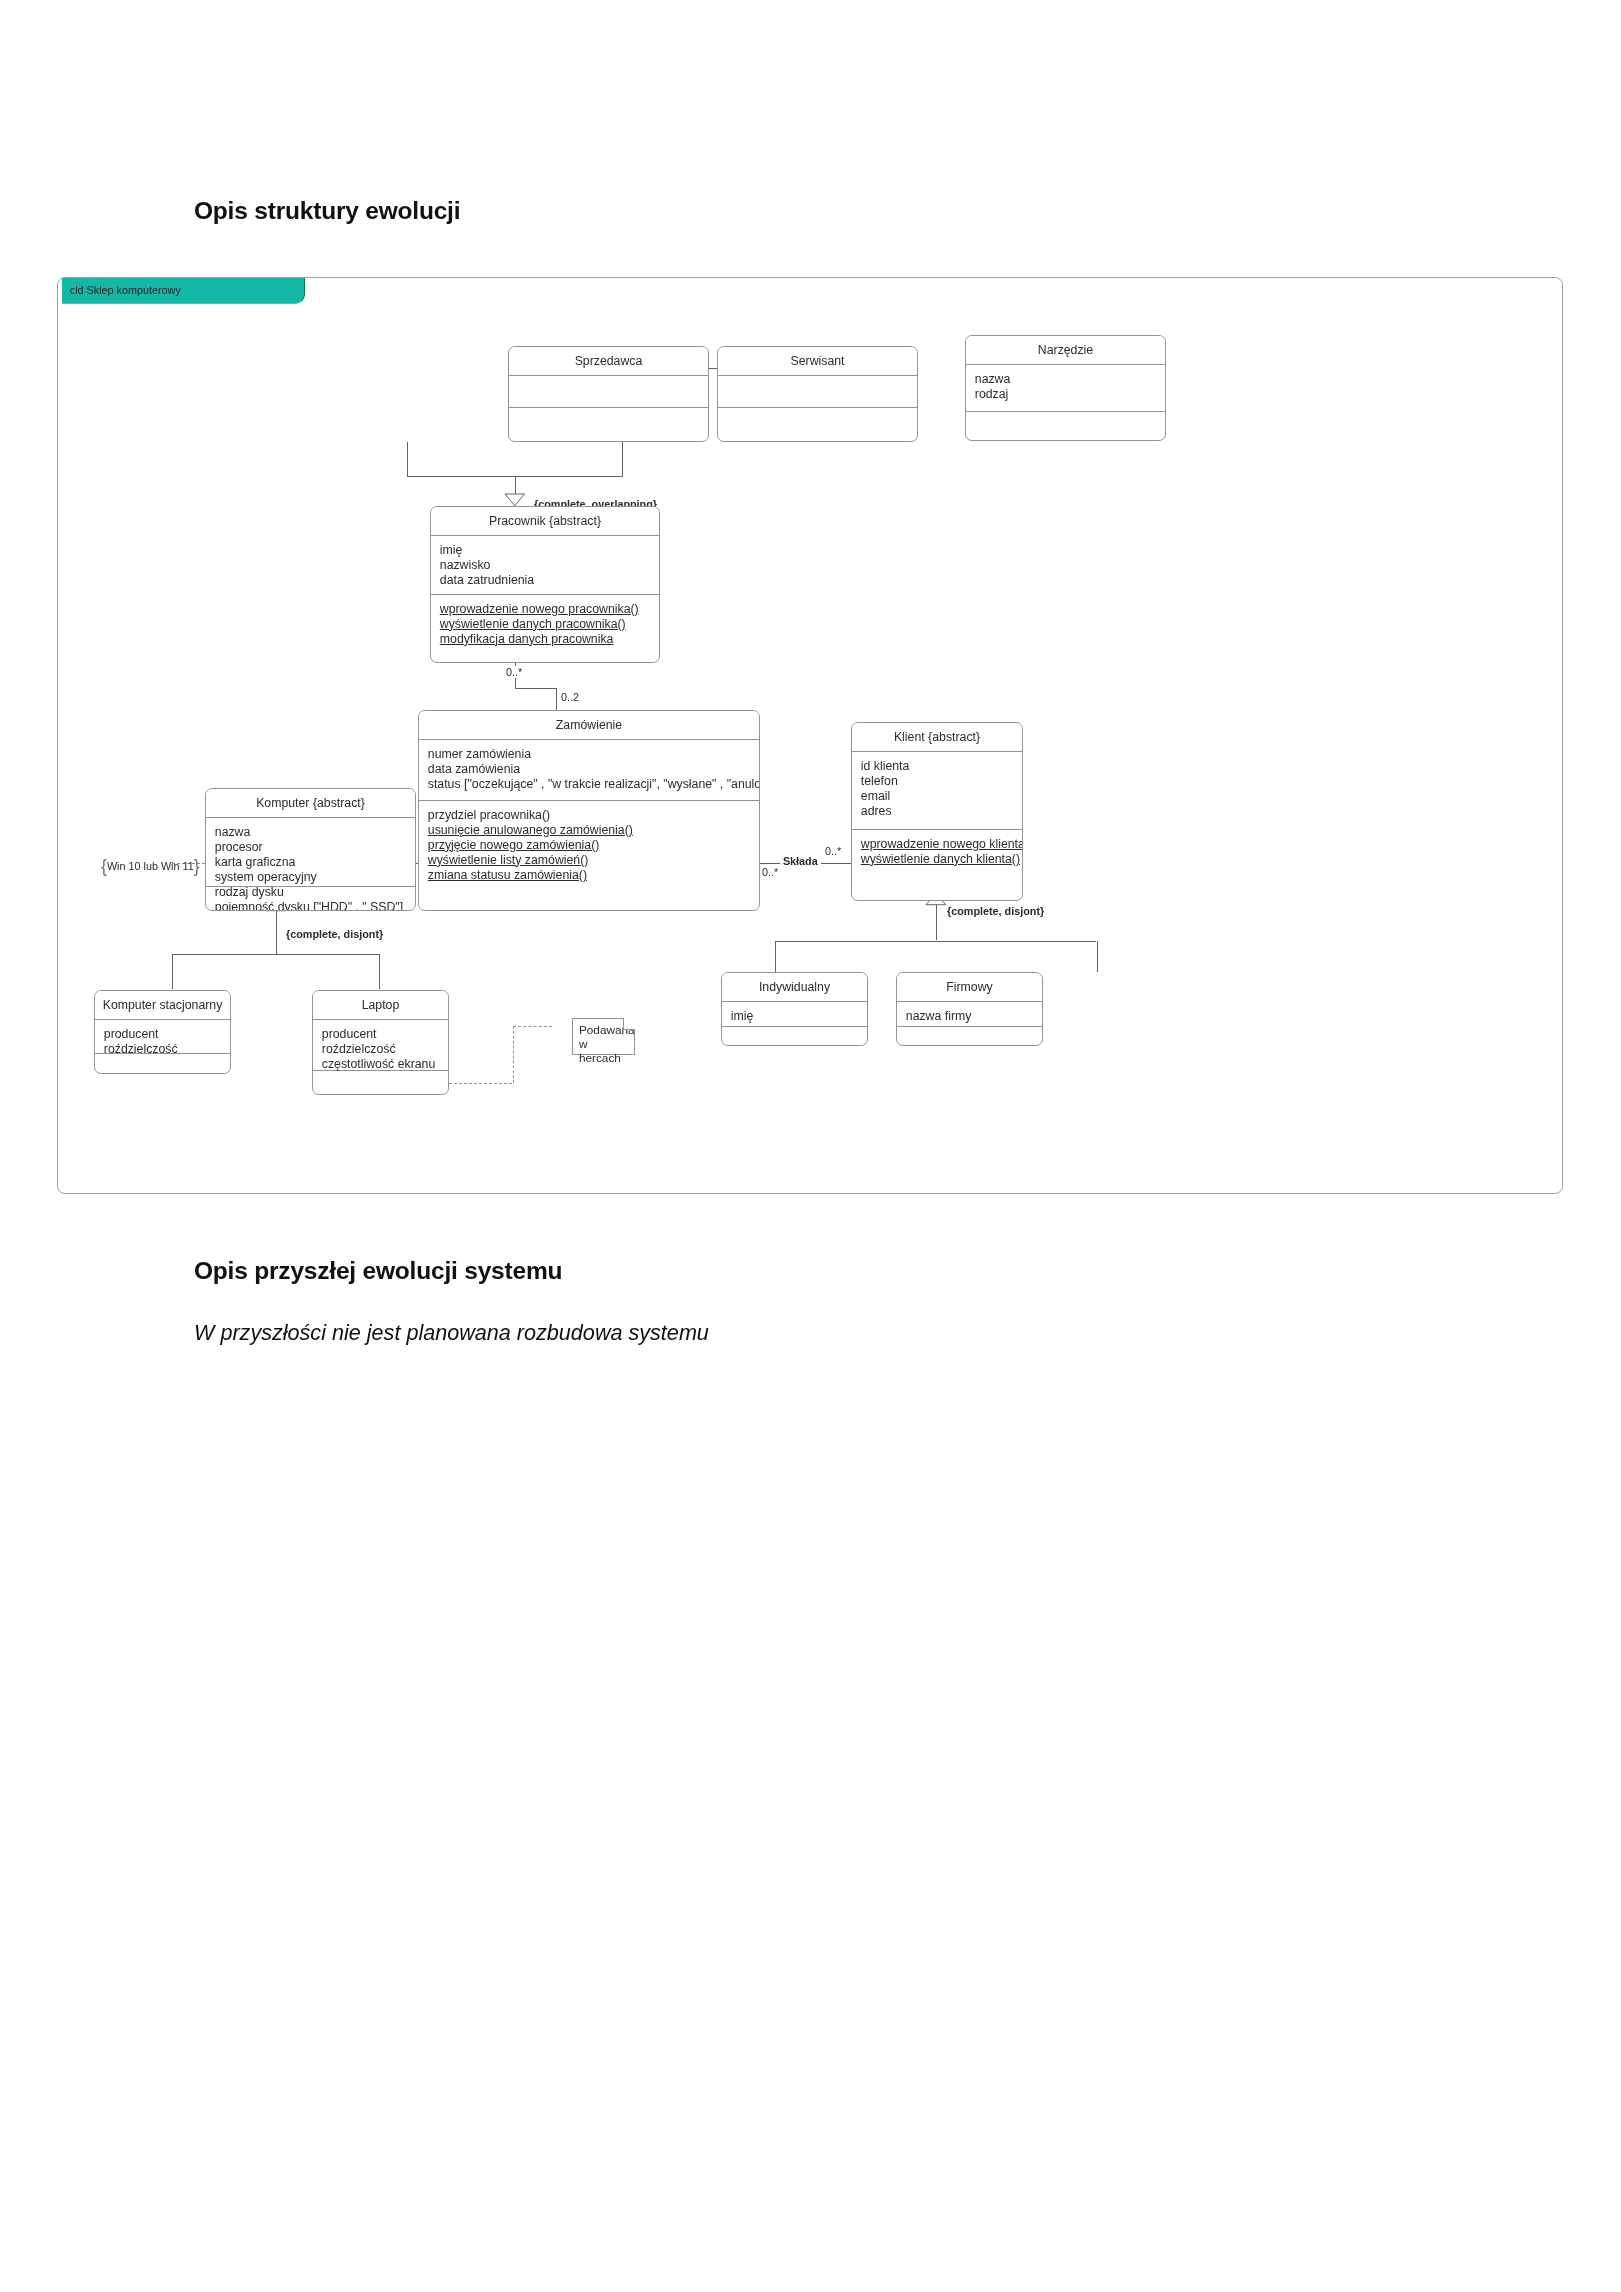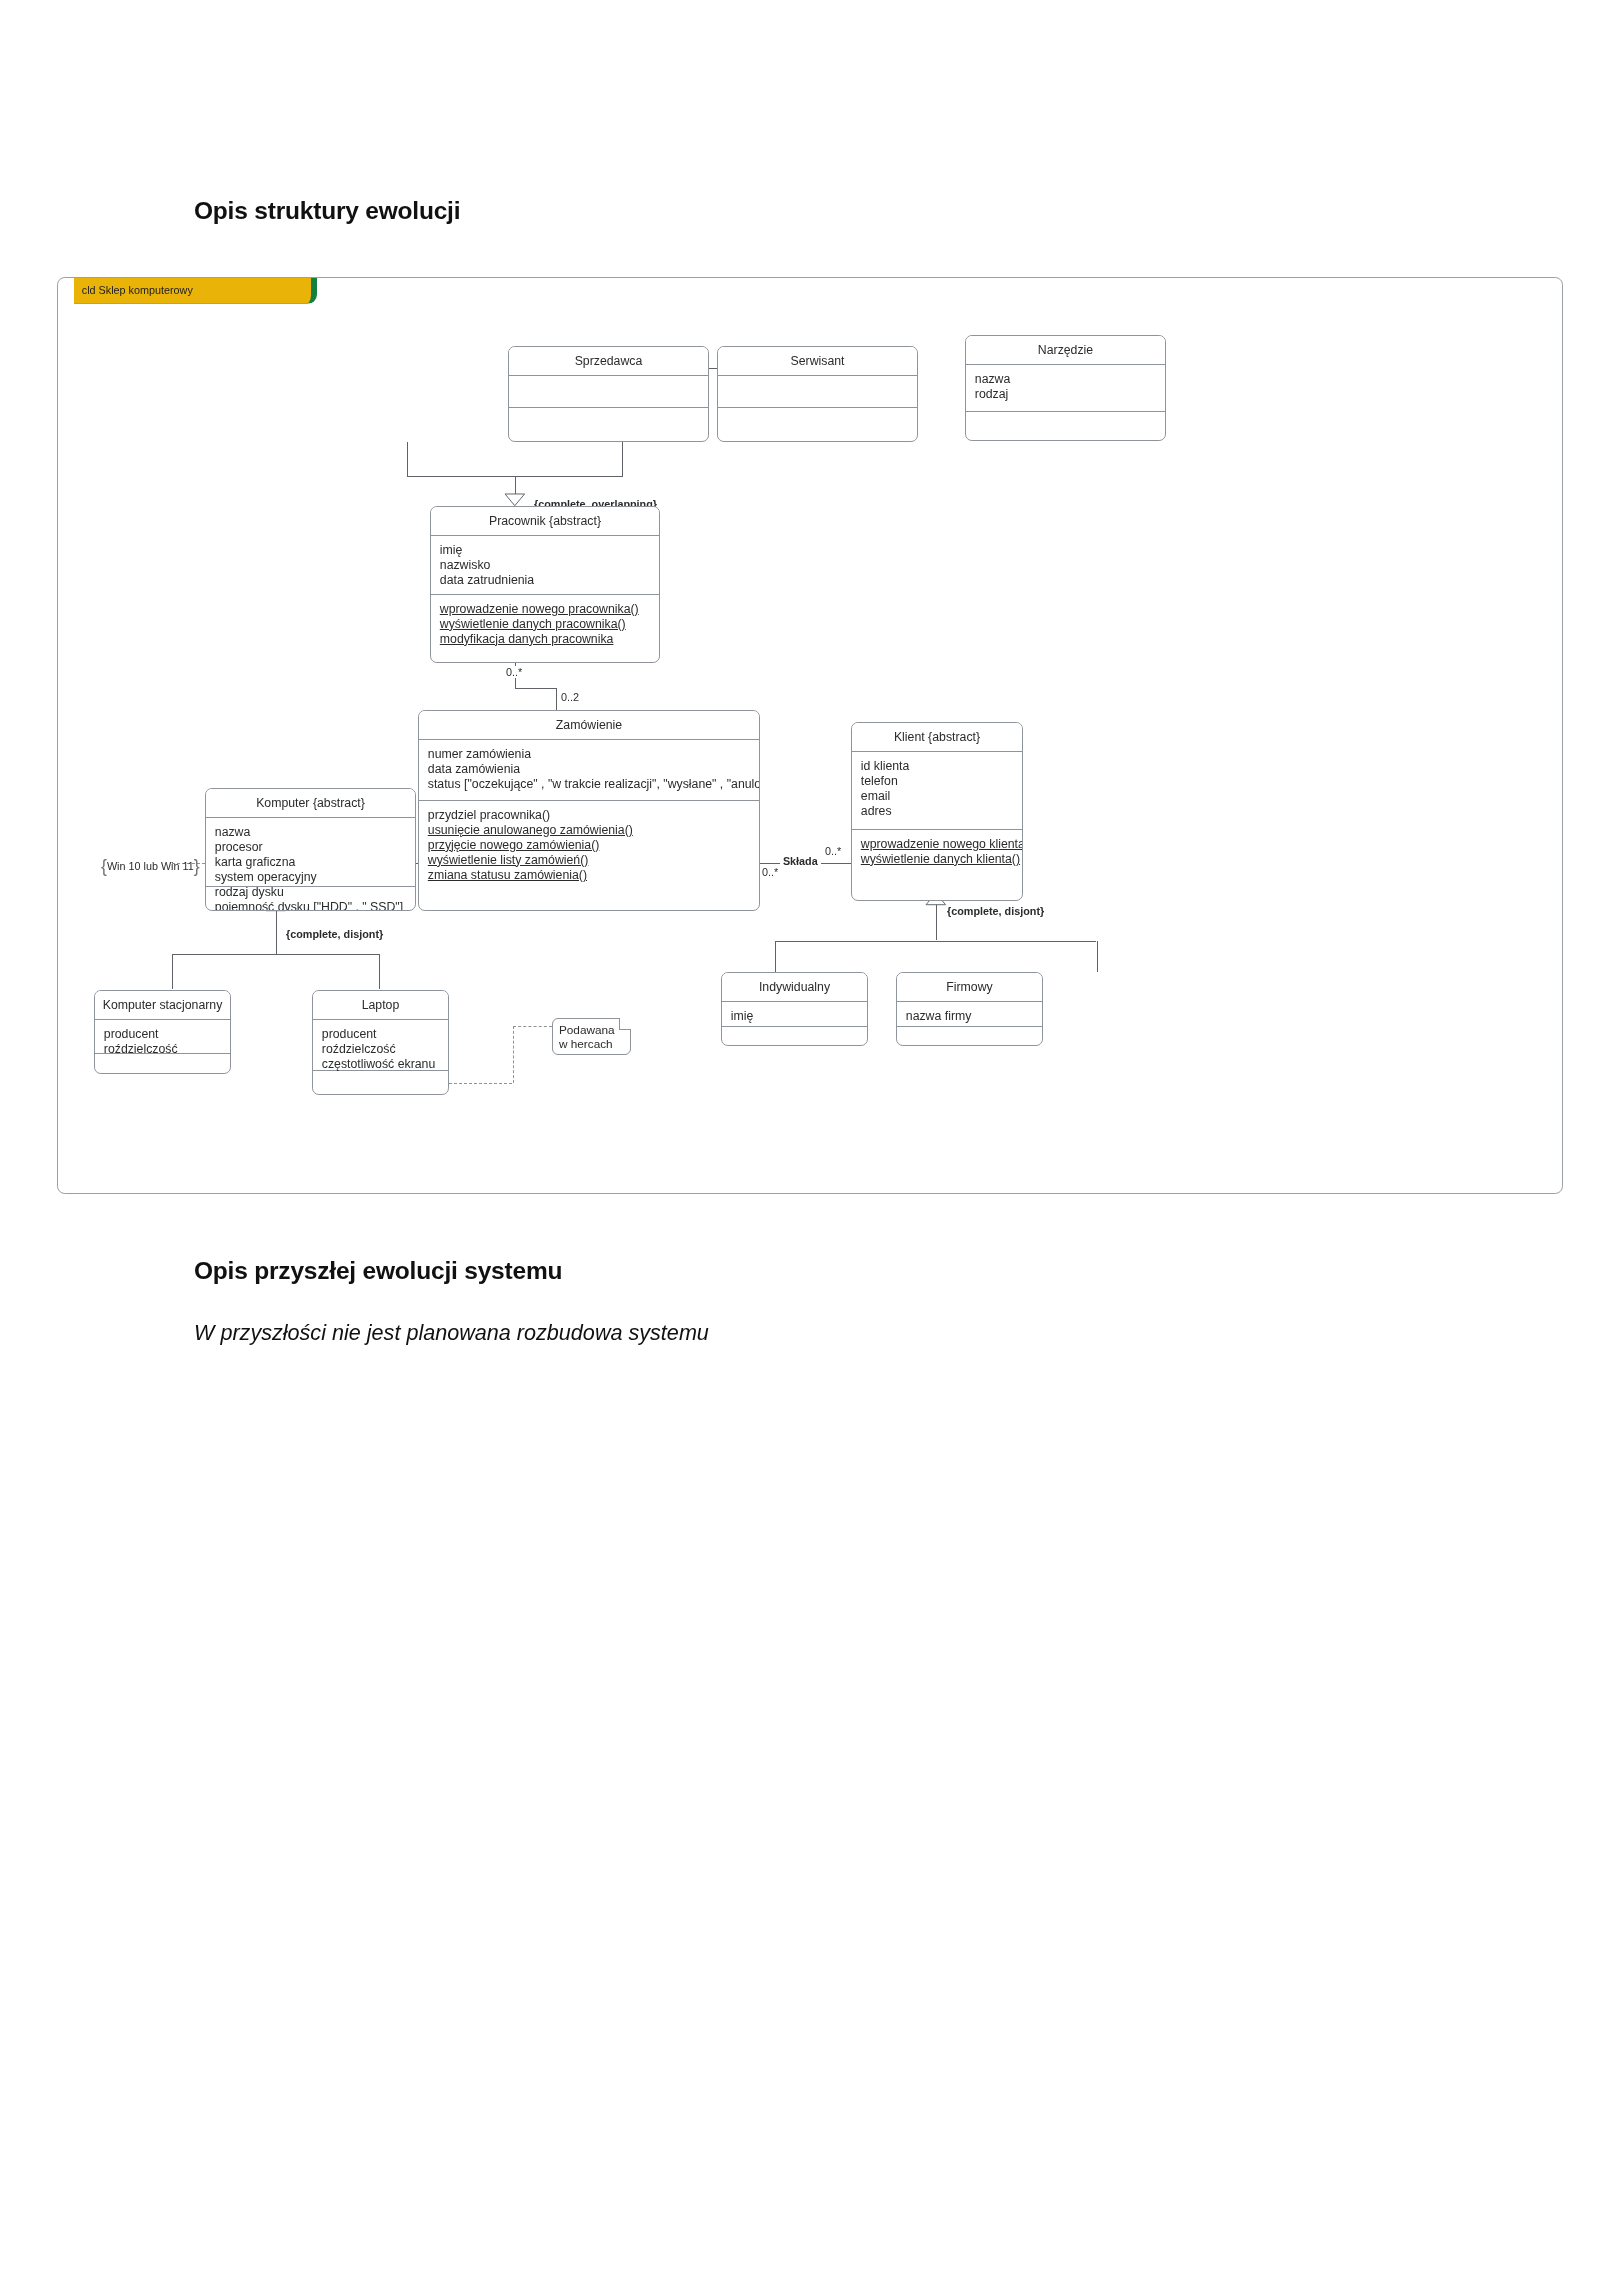--- a/index.html
+++ b/index.html
@@ -45,29 +45,29 @@
     height: 519px; 
     border: 1px solid #9aa0a6;
     border-radius: 7.8px;
     background: #ffffff;
     box-sizing: border-box;
   }
   #frame { height: 917px; }
 
   #frame-tag {
     position: absolute;
-    left: 16px;
+    left: 4px;
     top: 0px;
     width: 243px;
     height: 25.5px;
-    border-right: 6px solid #15803d;
+    border-right: 1px solid #15803d;
     border-bottom: 1px solid #9aa0a6;
     border-bottom-right-radius: 9.8px;
     box-sizing: border-box;
-    background: #eab308;
+    background: #14b8a6;
   }
   #frame-tag span {
     position: absolute;
     left: 7.8px;
     top: 5.9px;
     font-size: 10.8px;
     color: #222;
     white-space: nowrap;
   }
 
@@ -292,21 +292,21 @@
   <div class="assoc-lbl" style="left:722px; top:577px;">Składa</div>
 
   <div class="gen-lbl" style="left:226px; top:650px;">{complete, disjont}</div>
 
   <div class="gen-lbl" style="left:887px; top:627px;">{complete, disjont}</div>
 
   <div class="constraint" style="left:41px; top:576px;">
     <span class="brace">{</span><span>Win 10 lub Win 11</span><span class="brace">}</span>
   </div>
 
-  <div class="note" style="left:494px; top:740px; width:79px; height:37px;border-radius:6px;">
+  <div class="note" style="left:514px; top:740px; width:63px; height:37px;">
     <div class="fold"></div>
     <div>Podawana</div>
     <div>w hercach</div>
   </div>
 
   <div class="cls" style="left:450px; top:68px; width:201px; height:96px;">
     <div class="name">Sprzedawca</div>
     <div class="attrs" style="height:32px;"></div>
     <div class="ops"></div>
   </div>

